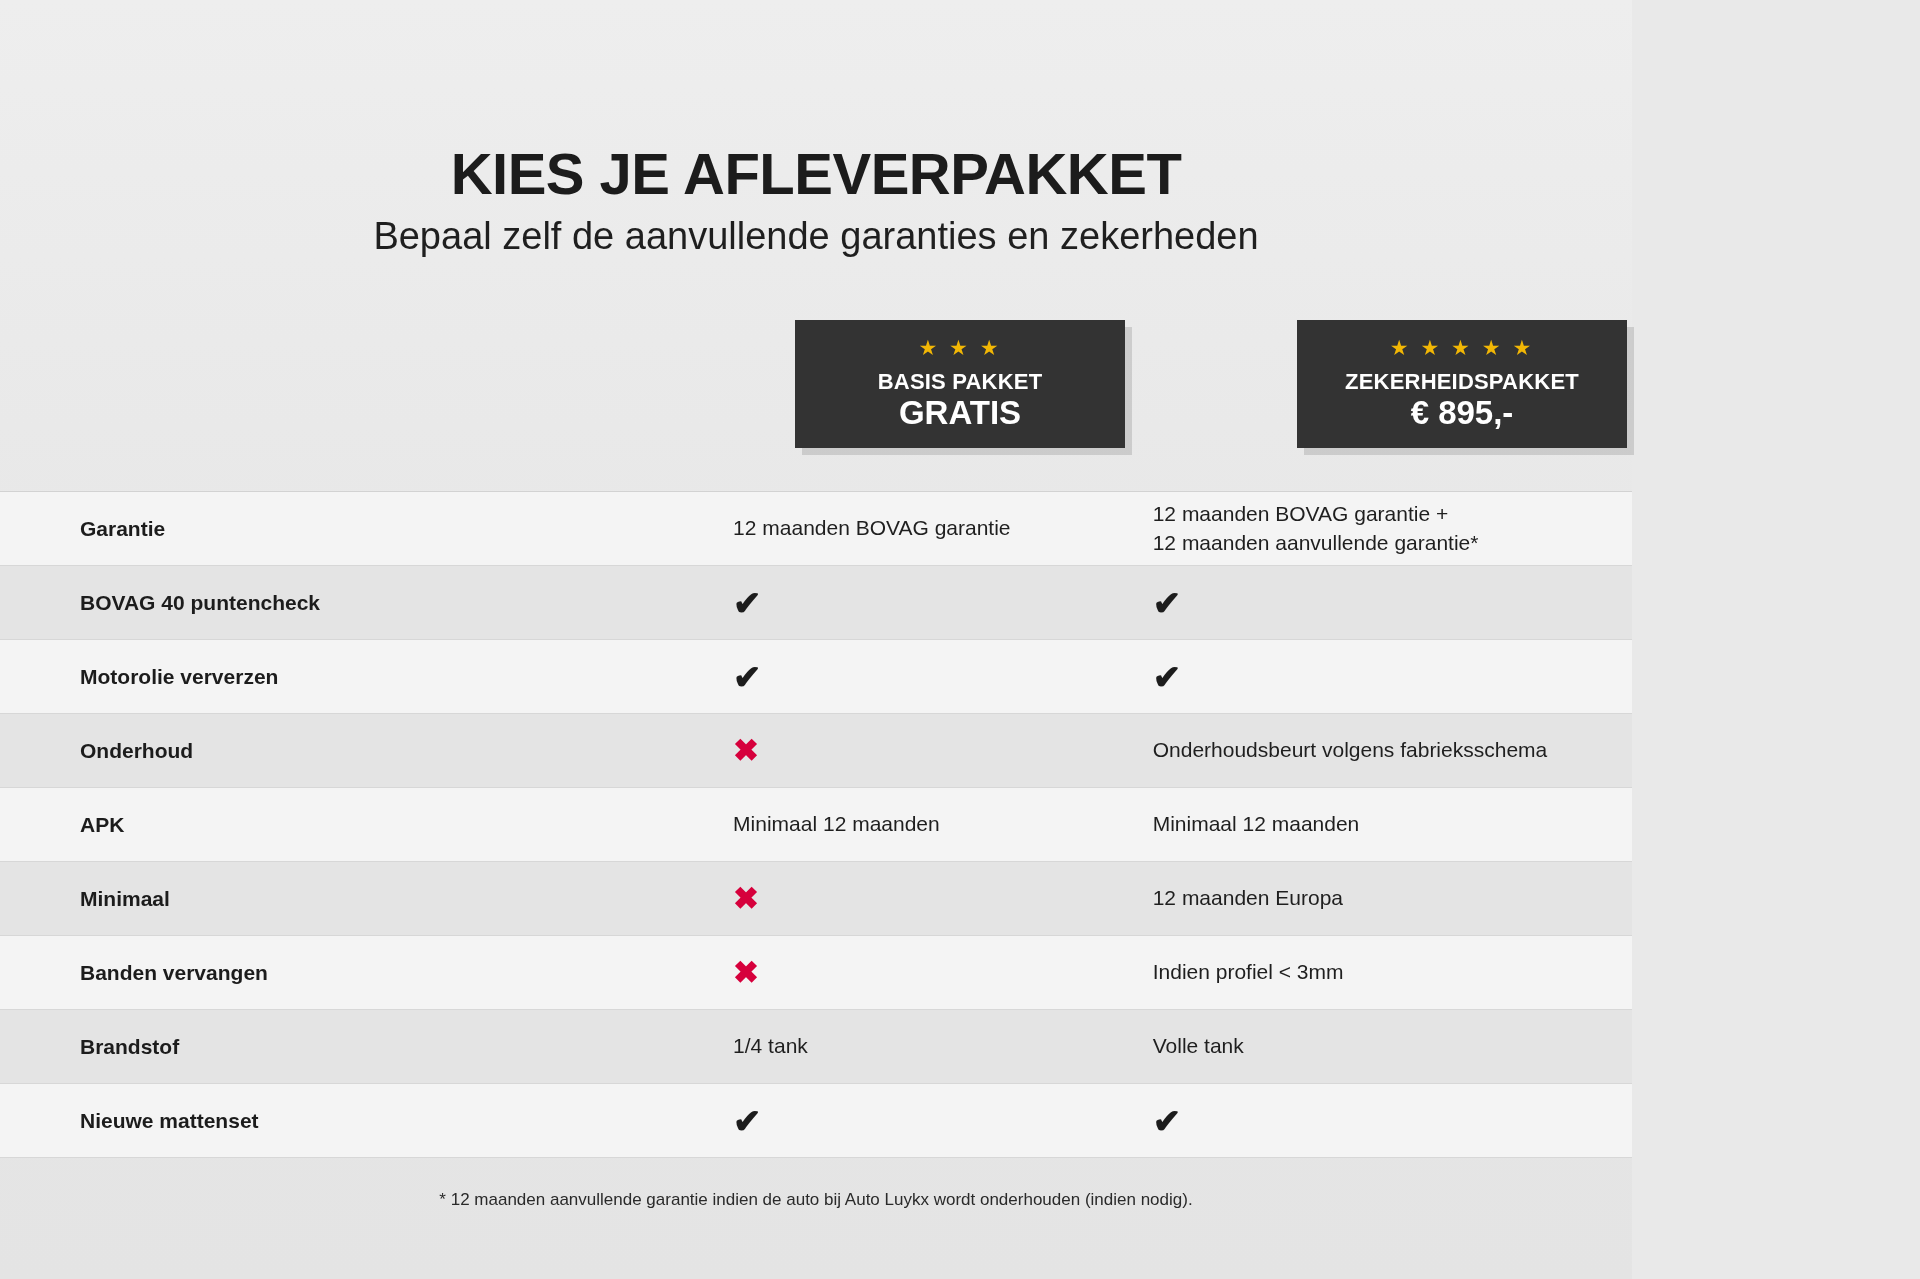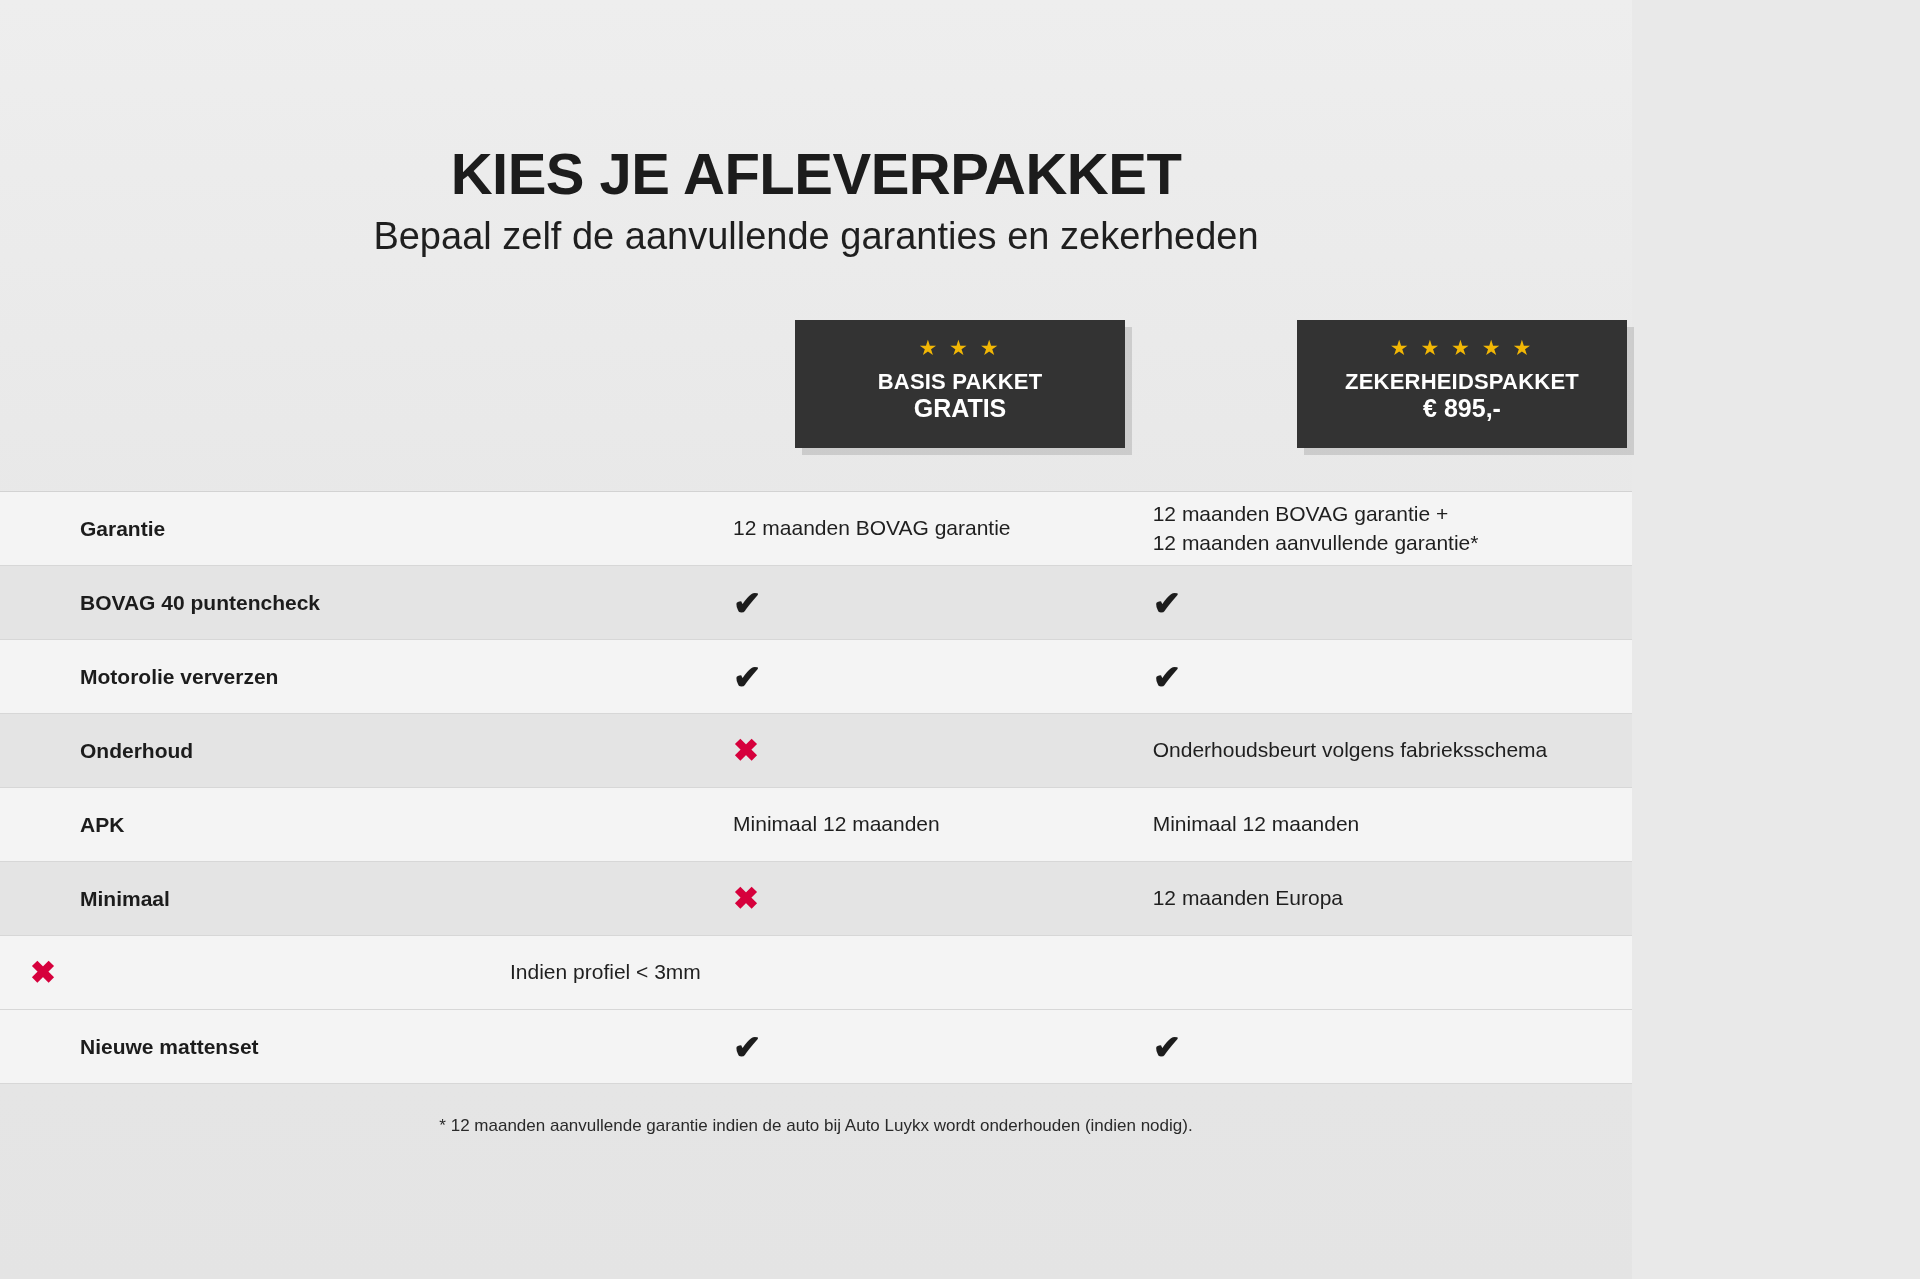--- a/index.html
+++ b/index.html
@@ -62,21 +62,21 @@
     line-height: 1;
     margin-bottom: 11px;
   }
   .pkg .pkg-name {
     font-size: 22px;
     font-weight: bold;
     letter-spacing: 0.2px;
     line-height: 1.15;
   }
   .pkg .pkg-price {
-    font-size: 25px;
+    font-size: 33px;
     font-weight: bold;
     line-height: 1.15;
   }
   
   .table {
     margin-top: 36px;
     width: 100%;
     border-top: 1px solid #d2d2d2;
   }
   .row {
@@ -181,24 +181,30 @@
       <div class="cell-val second">Minimaal 12 maanden</div>
     </div>
 
     <div class="row alt">
       <div class="cell-label">Minimaal</div>
       <div class="cell-val first cross">✖</div>
       <div class="cell-val second">12 maanden Europa</div>
     </div>
 
     <div class="row">
+      <div class="cell-label">Banden vervangen</div>
       <div class="cell-val first cross">✖</div>
       <div class="cell-val second">Indien profiel &lt; 3mm</div>
     </div>
 
+    <div class="row alt">
+      <div class="cell-label">Brandstof</div>
+      <div class="cell-val first">1/4 tank</div>
+      <div class="cell-val second">Volle tank</div>
+    </div>
 
     <div class="row">
       <div class="cell-label">Nieuwe mattenset</div>
       <div class="cell-val first check">✔</div>
       <div class="cell-val second check">✔</div>
     </div>
 
   </div>
 
   <div class="footnote">* 12 maanden aanvullende garantie indien de auto bij Auto Luykx wordt onderhouden (indien nodig).</div>

